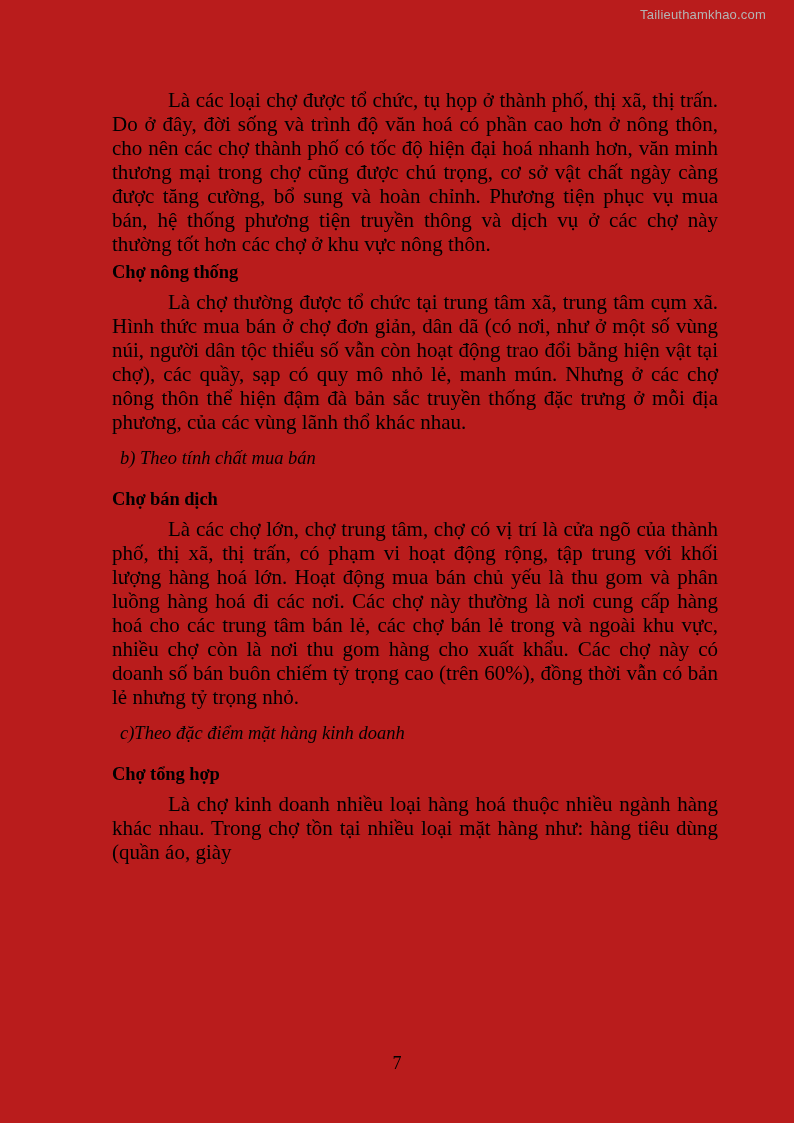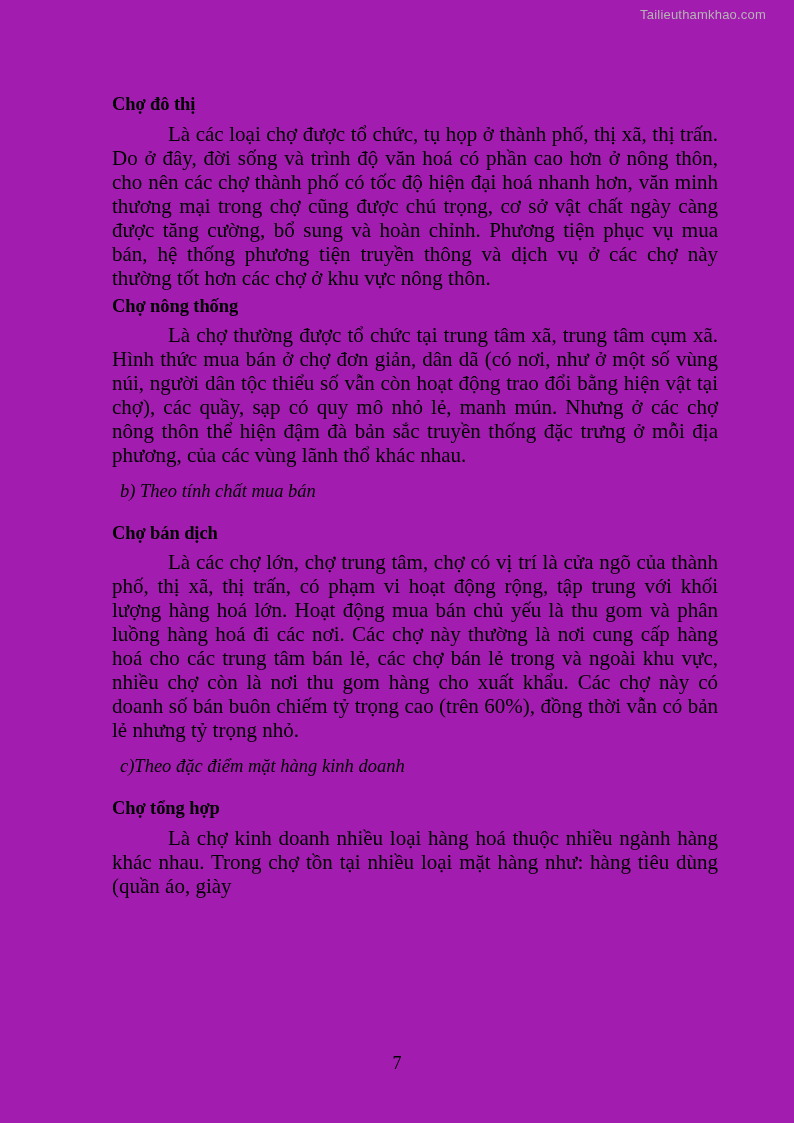--- a/index.html
+++ b/index.html
@@ -8,21 +8,21 @@
     background: #ffffff;
   }
   body {
     font-family: "Liberation Serif", "DejaVu Serif", serif;
     color: #000000;
   }
   .page {
     position: relative;
     width: 794px;
     height: 1123px;
-    background: #a21caf;
+    background: #b91c1c;
     overflow: hidden;
     box-sizing: border-box;
   }
   .watermark {
     position: absolute;
     top: 7px;
     right: 28px;
     font-family: "Liberation Sans", "DejaVu Sans", sans-serif;
     font-size: 13px;
     letter-spacing: 0.2px;
@@ -72,21 +72,20 @@
   }
 </style>
 </head>
 <body>
 
 <div class="page">
 
   <div class="watermark">Tailieuthamkhao.com</div>
 
   <div class="content">
-      <p class="doc-heading">Chợ đô thị</p>
       <p class="doc-para">Là các loại chợ được tổ chức, tụ họp ở thành phố, thị xã, thị trấn. Do ở đây, đời sống và trình độ văn hoá có phần cao hơn ở nông thôn, cho nên các chợ thành phố có tốc độ hiện đại hoá nhanh hơn, văn minh thương mại trong chợ cũng được chú trọng, cơ sở vật chất ngày càng được tăng cường, bổ sung và hoàn chỉnh. Phương tiện phục vụ mua bán, hệ thống phương tiện truyền thông và dịch vụ ở các chợ này thường tốt hơn các chợ ở khu vực nông thôn.</p>
       <p class="doc-heading">Chợ nông thống</p>
       <p class="doc-para">Là chợ thường được tổ chức tại trung tâm xã, trung tâm cụm xã. Hình thức mua bán ở chợ đơn giản, dân dã (có nơi, như ở một số vùng núi, người dân tộc thiểu số vẫn còn hoạt động trao đổi bằng hiện vật tại chợ), các quầy, sạp có quy mô nhỏ lẻ, manh mún. Nhưng ở các chợ nông thôn thể hiện đậm đà bản sắc truyền thống đặc trưng ở mỗi địa phương, của các vùng lãnh thổ khác nhau.</p>
       <p class="doc-subheading">b) Theo tính chất mua bán</p>
       <p class="doc-heading">Chợ bán dịch</p>
       <p class="doc-para">Là các chợ lớn, chợ trung tâm, chợ có vị trí là cửa ngõ của thành phố, thị xã, thị trấn, có phạm vi hoạt động rộng, tập trung với khối lượng hàng hoá lớn. Hoạt động mua bán chủ yếu là thu gom và phân luồng hàng hoá đi các nơi. Các chợ này thường là nơi cung cấp hàng hoá cho các trung tâm bán lẻ, các chợ bán lẻ trong và ngoài khu vực, nhiều chợ còn là nơi thu gom hàng cho xuất khẩu. Các chợ này có doanh số bán buôn chiếm tỷ trọng cao (trên 60%), đồng thời vẫn có bản lẻ nhưng tỷ trọng nhỏ.</p>
       <p class="doc-subheading">c)Theo đặc điểm mặt hàng kinh doanh</p>
       <p class="doc-heading">Chợ tổng hợp</p>
       <p class="doc-para">Là chợ kinh doanh nhiều loại hàng hoá thuộc nhiều ngành hàng khác nhau. Trong chợ tồn tại nhiều loại mặt hàng như: hàng tiêu dùng (quần áo, giày</p>
     </div>

